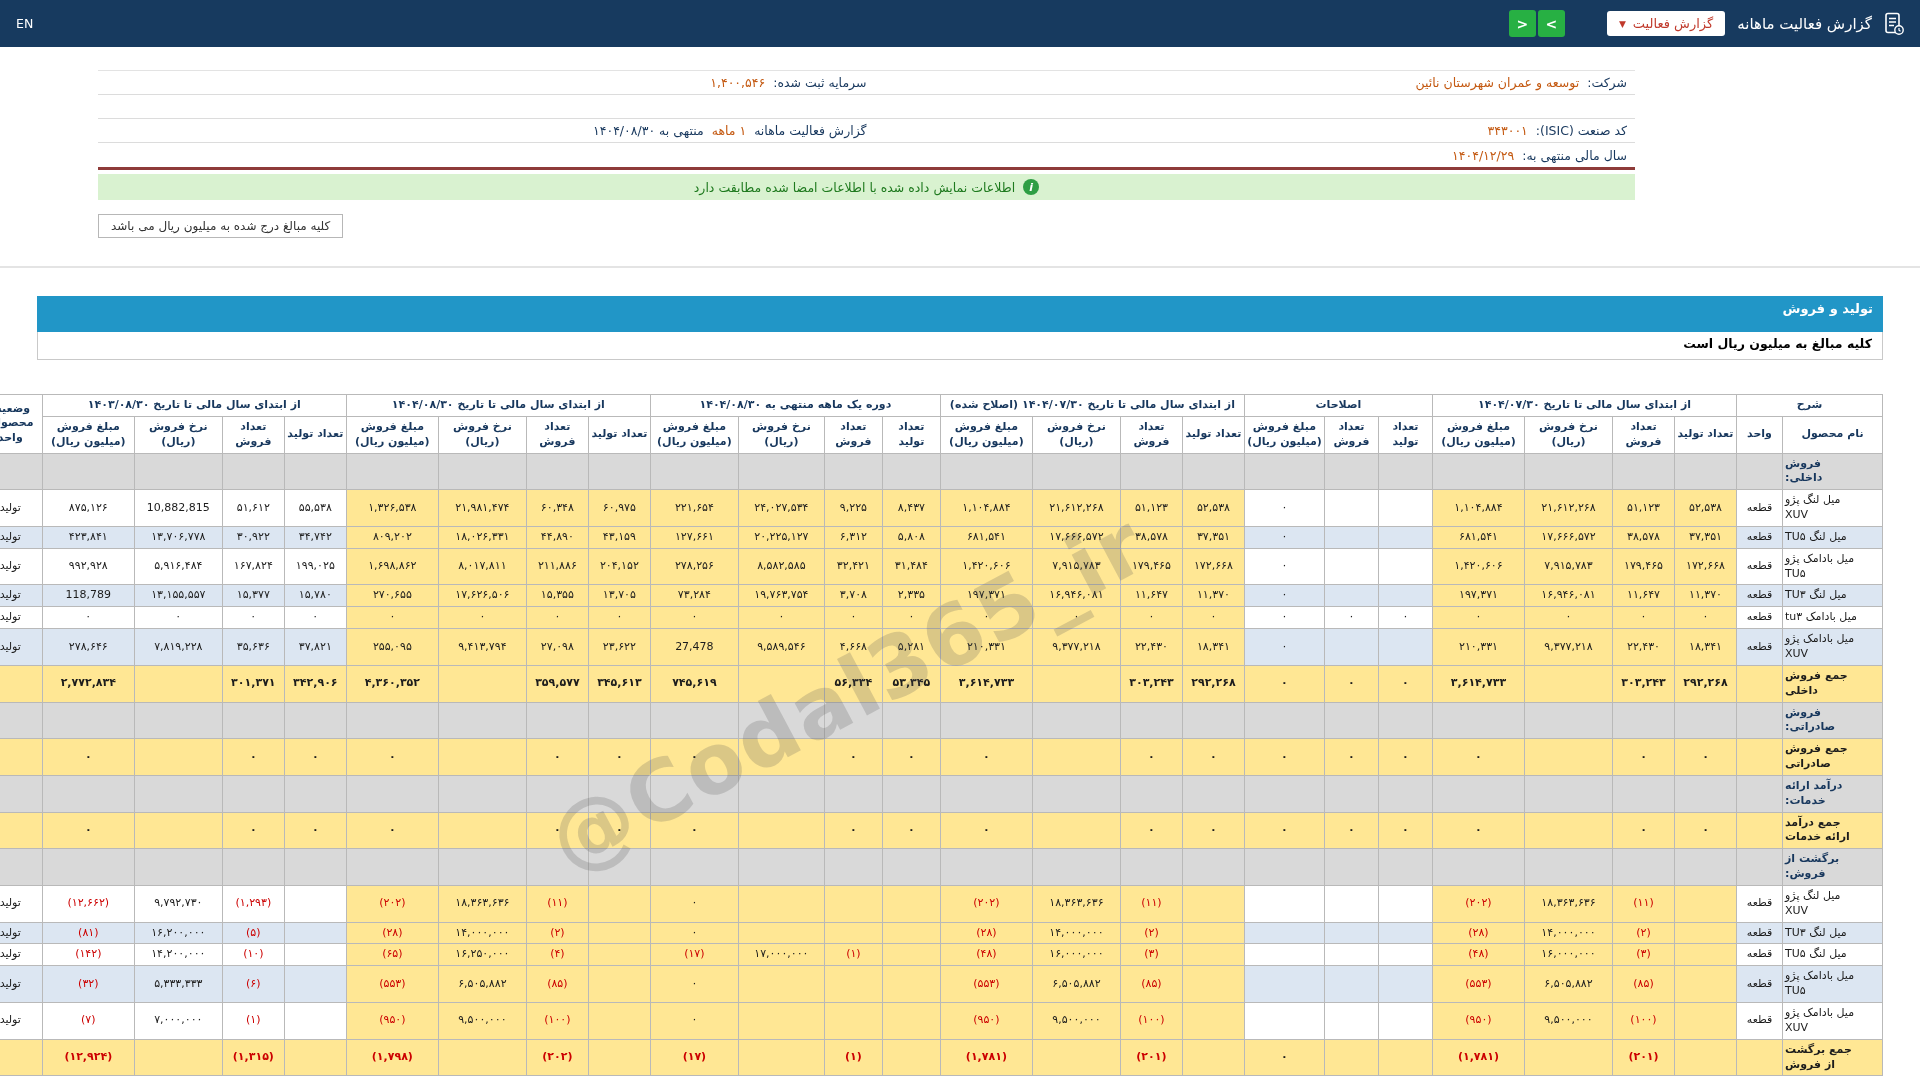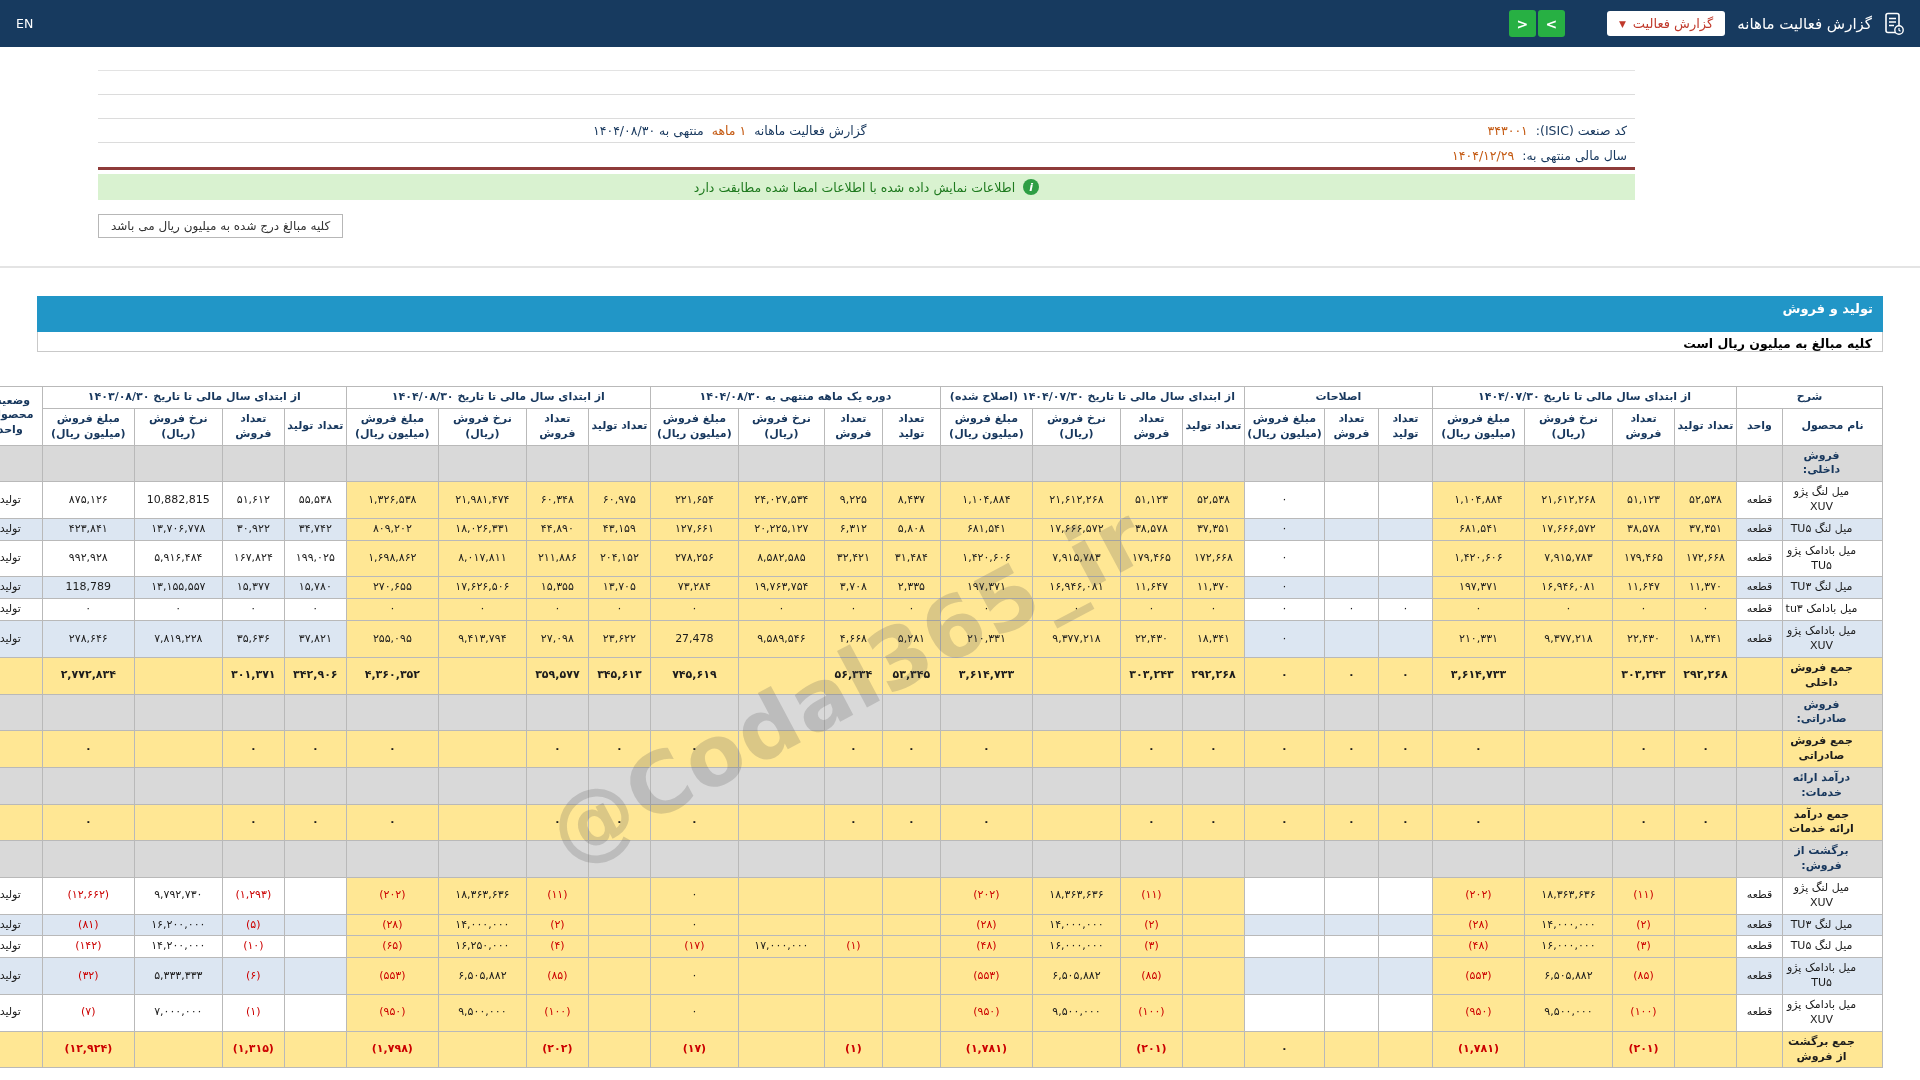--- a/index.html
+++ b/index.html
@@ -74,30 +74,30 @@
   .divider { margin-top: 28px; border-bottom: 2px solid #e4e4e4; width: 100%; }
 
   
   .section-bar {
     margin: 28px 37px 0 37px; background: #2196c7; color: #fff;
     font-size: 13px; font-weight: bold; padding: 5px 10px; height: 36px;
   }
   .section-subtitle {
     margin: 0 37px; border: 1px solid #c9c9c9; border-top: none;
     background: #fff; color: #000; font-weight: bold; font-size: 12.5px;
-    padding: 4px 10px; height: 20px;
+    padding: 4px 10px; height: 28px;
   }
 
   
   .table-wrap { margin: 34px 37px 0 37px; position: relative; }
   table { width: 100%; border-collapse: collapse; table-layout: fixed; font-size: 11px; }
   th, td { border: 1px solid #b9b9b9; text-align: center; vertical-align: middle; padding: 3px 2px; line-height: 1.35; }
   thead th { color: #17375d; font-weight: bold; background: #fff; font-size: 11px; }
   td { color: #1c1c1c; }
-  .namec { text-align: center; padding-right: 24px; }
+  .namec { text-align: left; padding-right: 24px; }
   tr.w td.base { background: #ffffff; }
   tr.b td.base { background: #dce6f2; }
   td.hl { background: #ffe794; }
   tr.section td { background: #d9d9d9; }
   tr.section .namec { font-weight: bold; color: #17375d; }
   tr.total td { font-weight: bold; }
   td.neg { color: #cc0000; }
   .vnum { direction: ltr; unicode-bidi: isolate; }
 
   .watermark {
@@ -129,20 +129,28 @@
     <span class="nav-pair">
       <button class="nav-btn">&gt;</button>
       <button class="nav-btn">&lt;</button>
     </span>
   </div>
   <a class="en-link">EN</a>
 </header>
 
 <section class="info-box">
   <div class="info-row">
+    <div class="pair">
+      <span class="ilabel">شرکت:</span>
+      <span class="ivalue">توسعه و عمران شهرستان نائین</span>
+    </div>
+    <div class="pair">
+      <span class="ilabel">سرمایه ثبت شده:</span>
+      <span class="ivalue">۱,۴۰۰,۵۴۶</span>
+    </div>
   </div>
   <div class="info-row">
   </div>
   <div class="info-row">
     <div class="pair">
       <span class="ilabel">کد صنعت (ISIC):</span>
       <span class="ivalue">۳۴۳۰۰۱</span>
     </div>
     <div class="pair">
       <span class="ilabel">گزارش فعالیت ماهانه</span>

